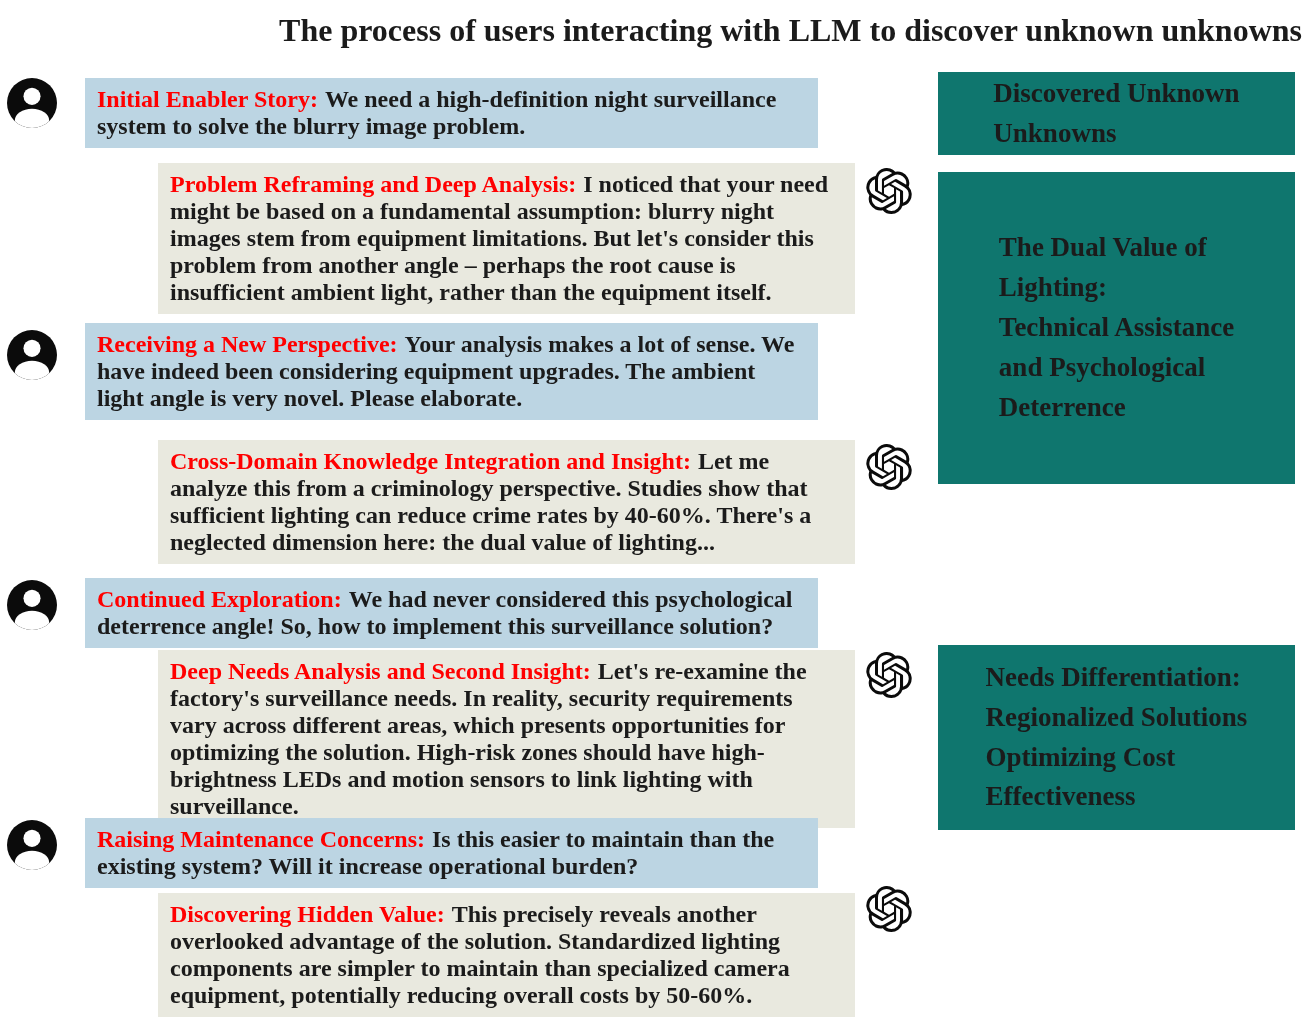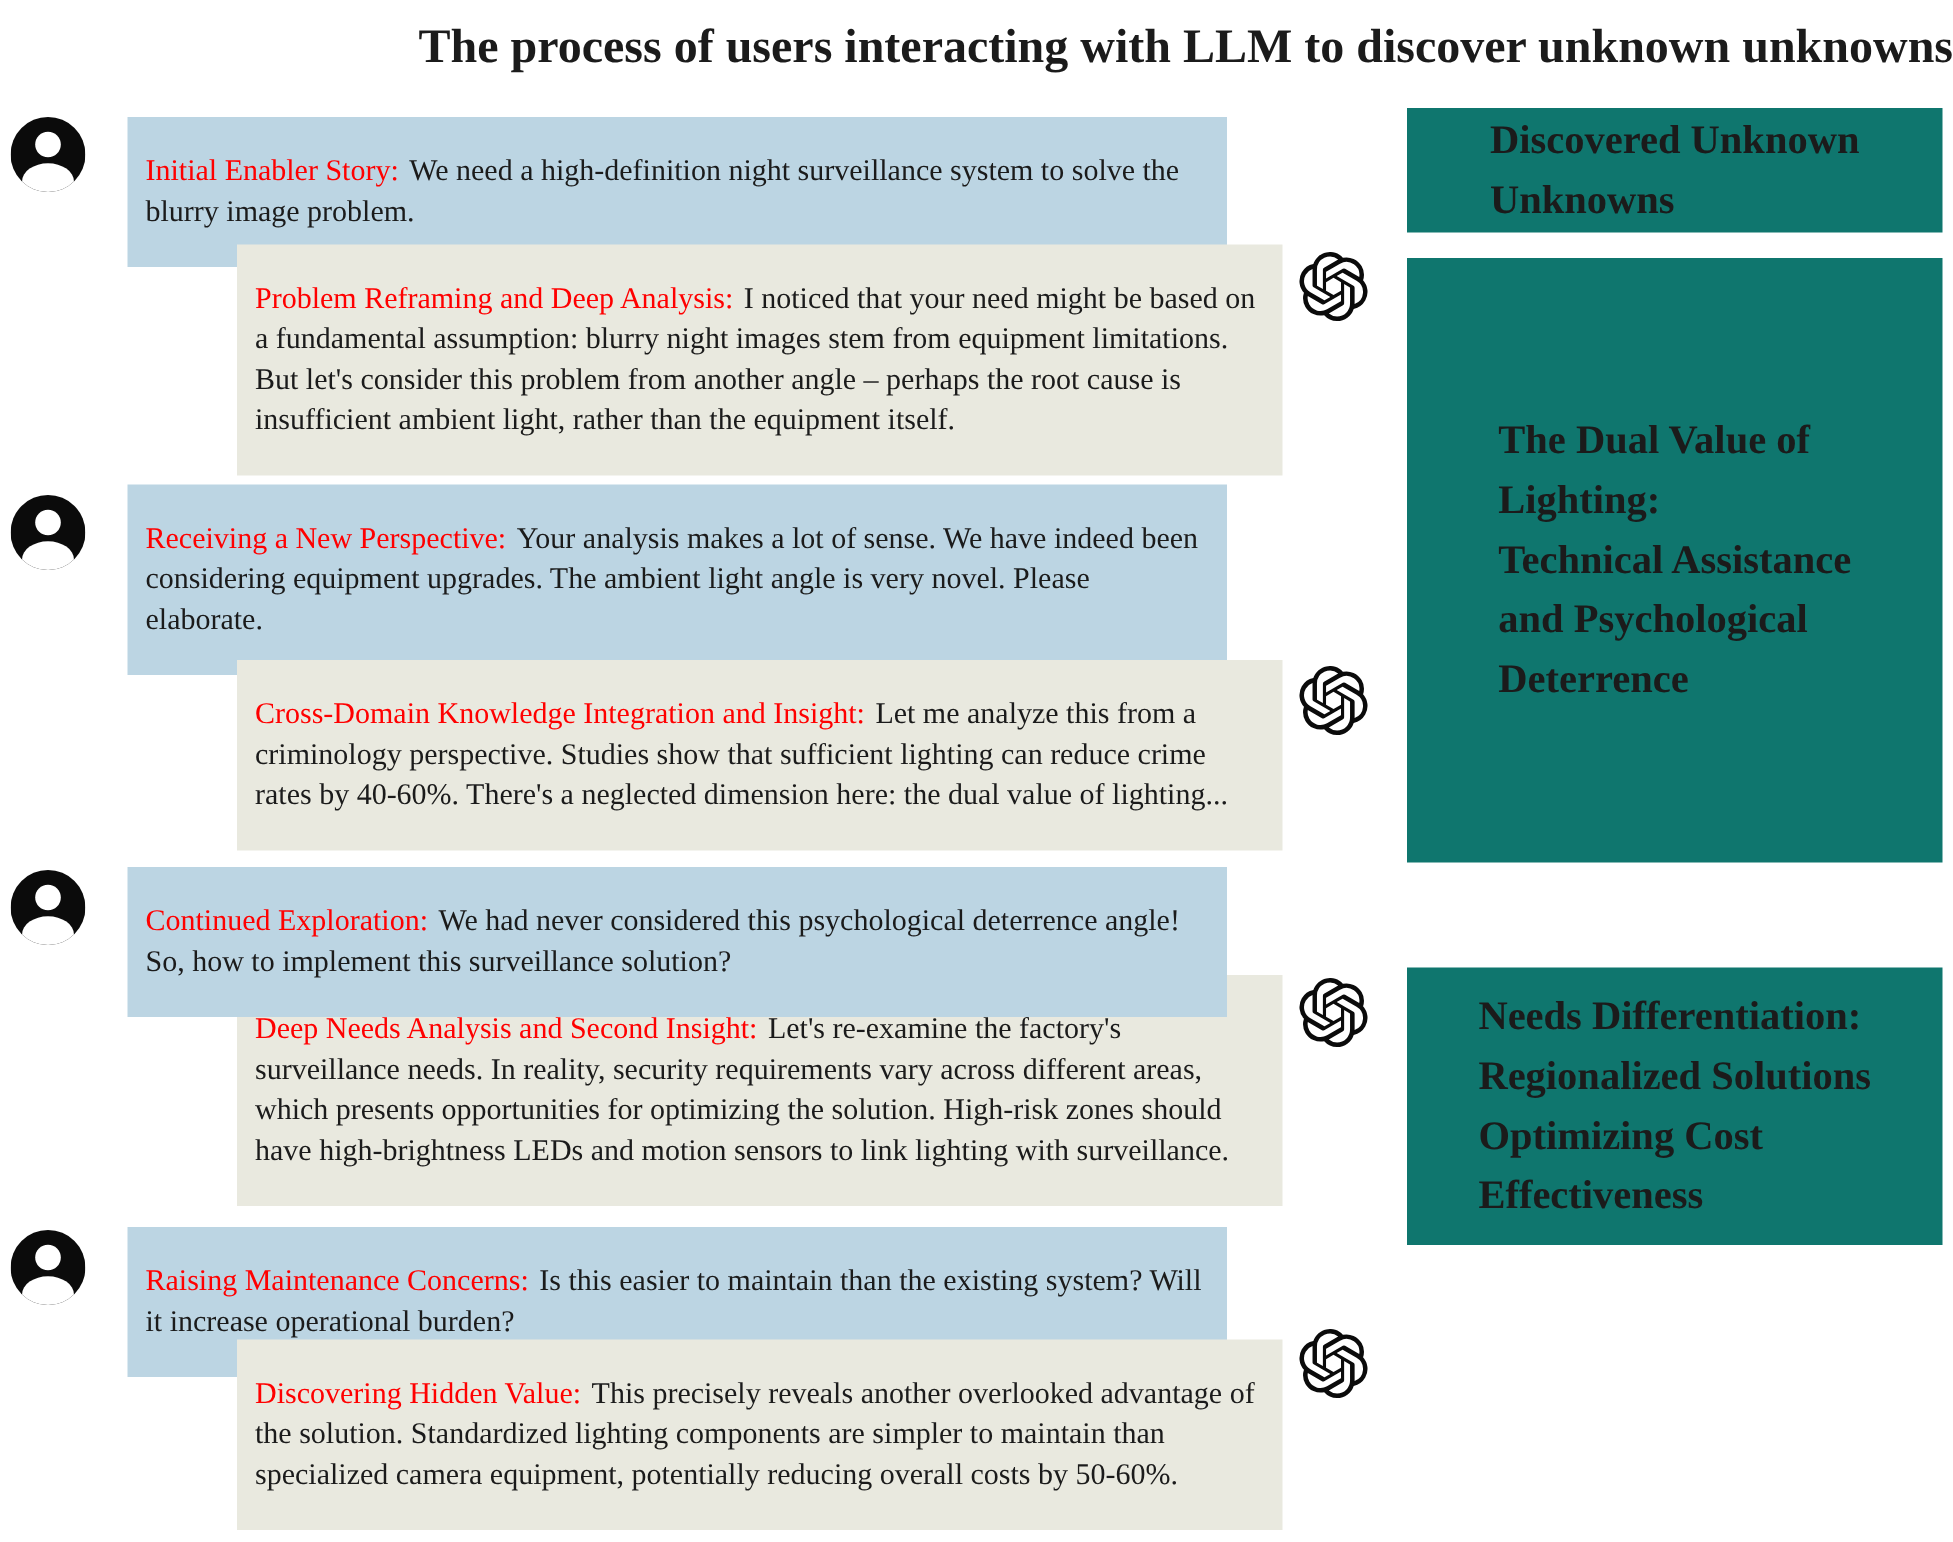--- a/index.html
+++ b/index.html
@@ -6,22 +6,22 @@
   body{
     width:1302px;height:1028px;position:relative;overflow:hidden;
     font-family:"Liberation Serif","DejaVu Serif",serif;color:#151515;
   }
   .canvas{position:absolute;inset:0;}
   .title{
     position:absolute;top:12px;left:0;width:100%;text-align:right;
     font-size:32px;font-weight:bold;color:#1b1b1b;
   }
   .msg{
-    position:absolute;box-sizing:border-box;padding:23px 12px;
-    font-size:20px;font-weight:normal;line-height:27px;color:#1b1b1b;
+    position:absolute;box-sizing:border-box;padding:8px 12px;
+    font-size:24px;font-weight:bold;line-height:27px;color:#1b1b1b;
   }
   .user-box{left:85px;width:733px;background:#bcd5e3;}
   .llm-box{left:158px;width:697px;background:#e9e9df;}
   .lbl{color:#ff0000;margin-right:7px;}
   .avatar{position:absolute;left:7px;width:50px;height:50px;}
   .gpt{position:absolute;left:866px;width:46px;height:46px;}
   .unknown-box{
     position:absolute;left:938px;width:357px;background:#0f766e;
     display:flex;align-items:center;justify-content:center;text-align:left;
     font-size:27px;font-weight:bold;line-height:1.48;white-space:pre-line;
@@ -107,21 +107,21 @@
   <div class="msg user-box" style="top:818px">
     <span class="lbl">Raising Maintenance Concerns:</span><span>Is this easier to maintain than the existing system? Will it increase operational burden?</span>
   </div>
 
   <div class="msg llm-box" style="top:893px">
     <span class="lbl">Discovering Hidden Value:</span><span>This precisely reveals another overlooked advantage of the solution. Standardized lighting components are simpler to maintain than specialized camera equipment, potentially reducing overall costs by 50-60%.</span>
   </div>
 
   <div class="unknown-box" style="top:72px;height:83px">Discovered Unknown
 Unknowns</div>
-  <div class="unknown-box" style="top:172px;height:403px">The Dual Value of
+  <div class="unknown-box" style="top:172px;height:312px">The Dual Value of
 Lighting:
 Technical Assistance
 and Psychological
 Deterrence</div>
   <div class="unknown-box" style="top:645px;height:185px">Needs Differentiation:
 Regionalized Solutions
 Optimizing Cost
 Effectiveness</div>
 
 </div>

